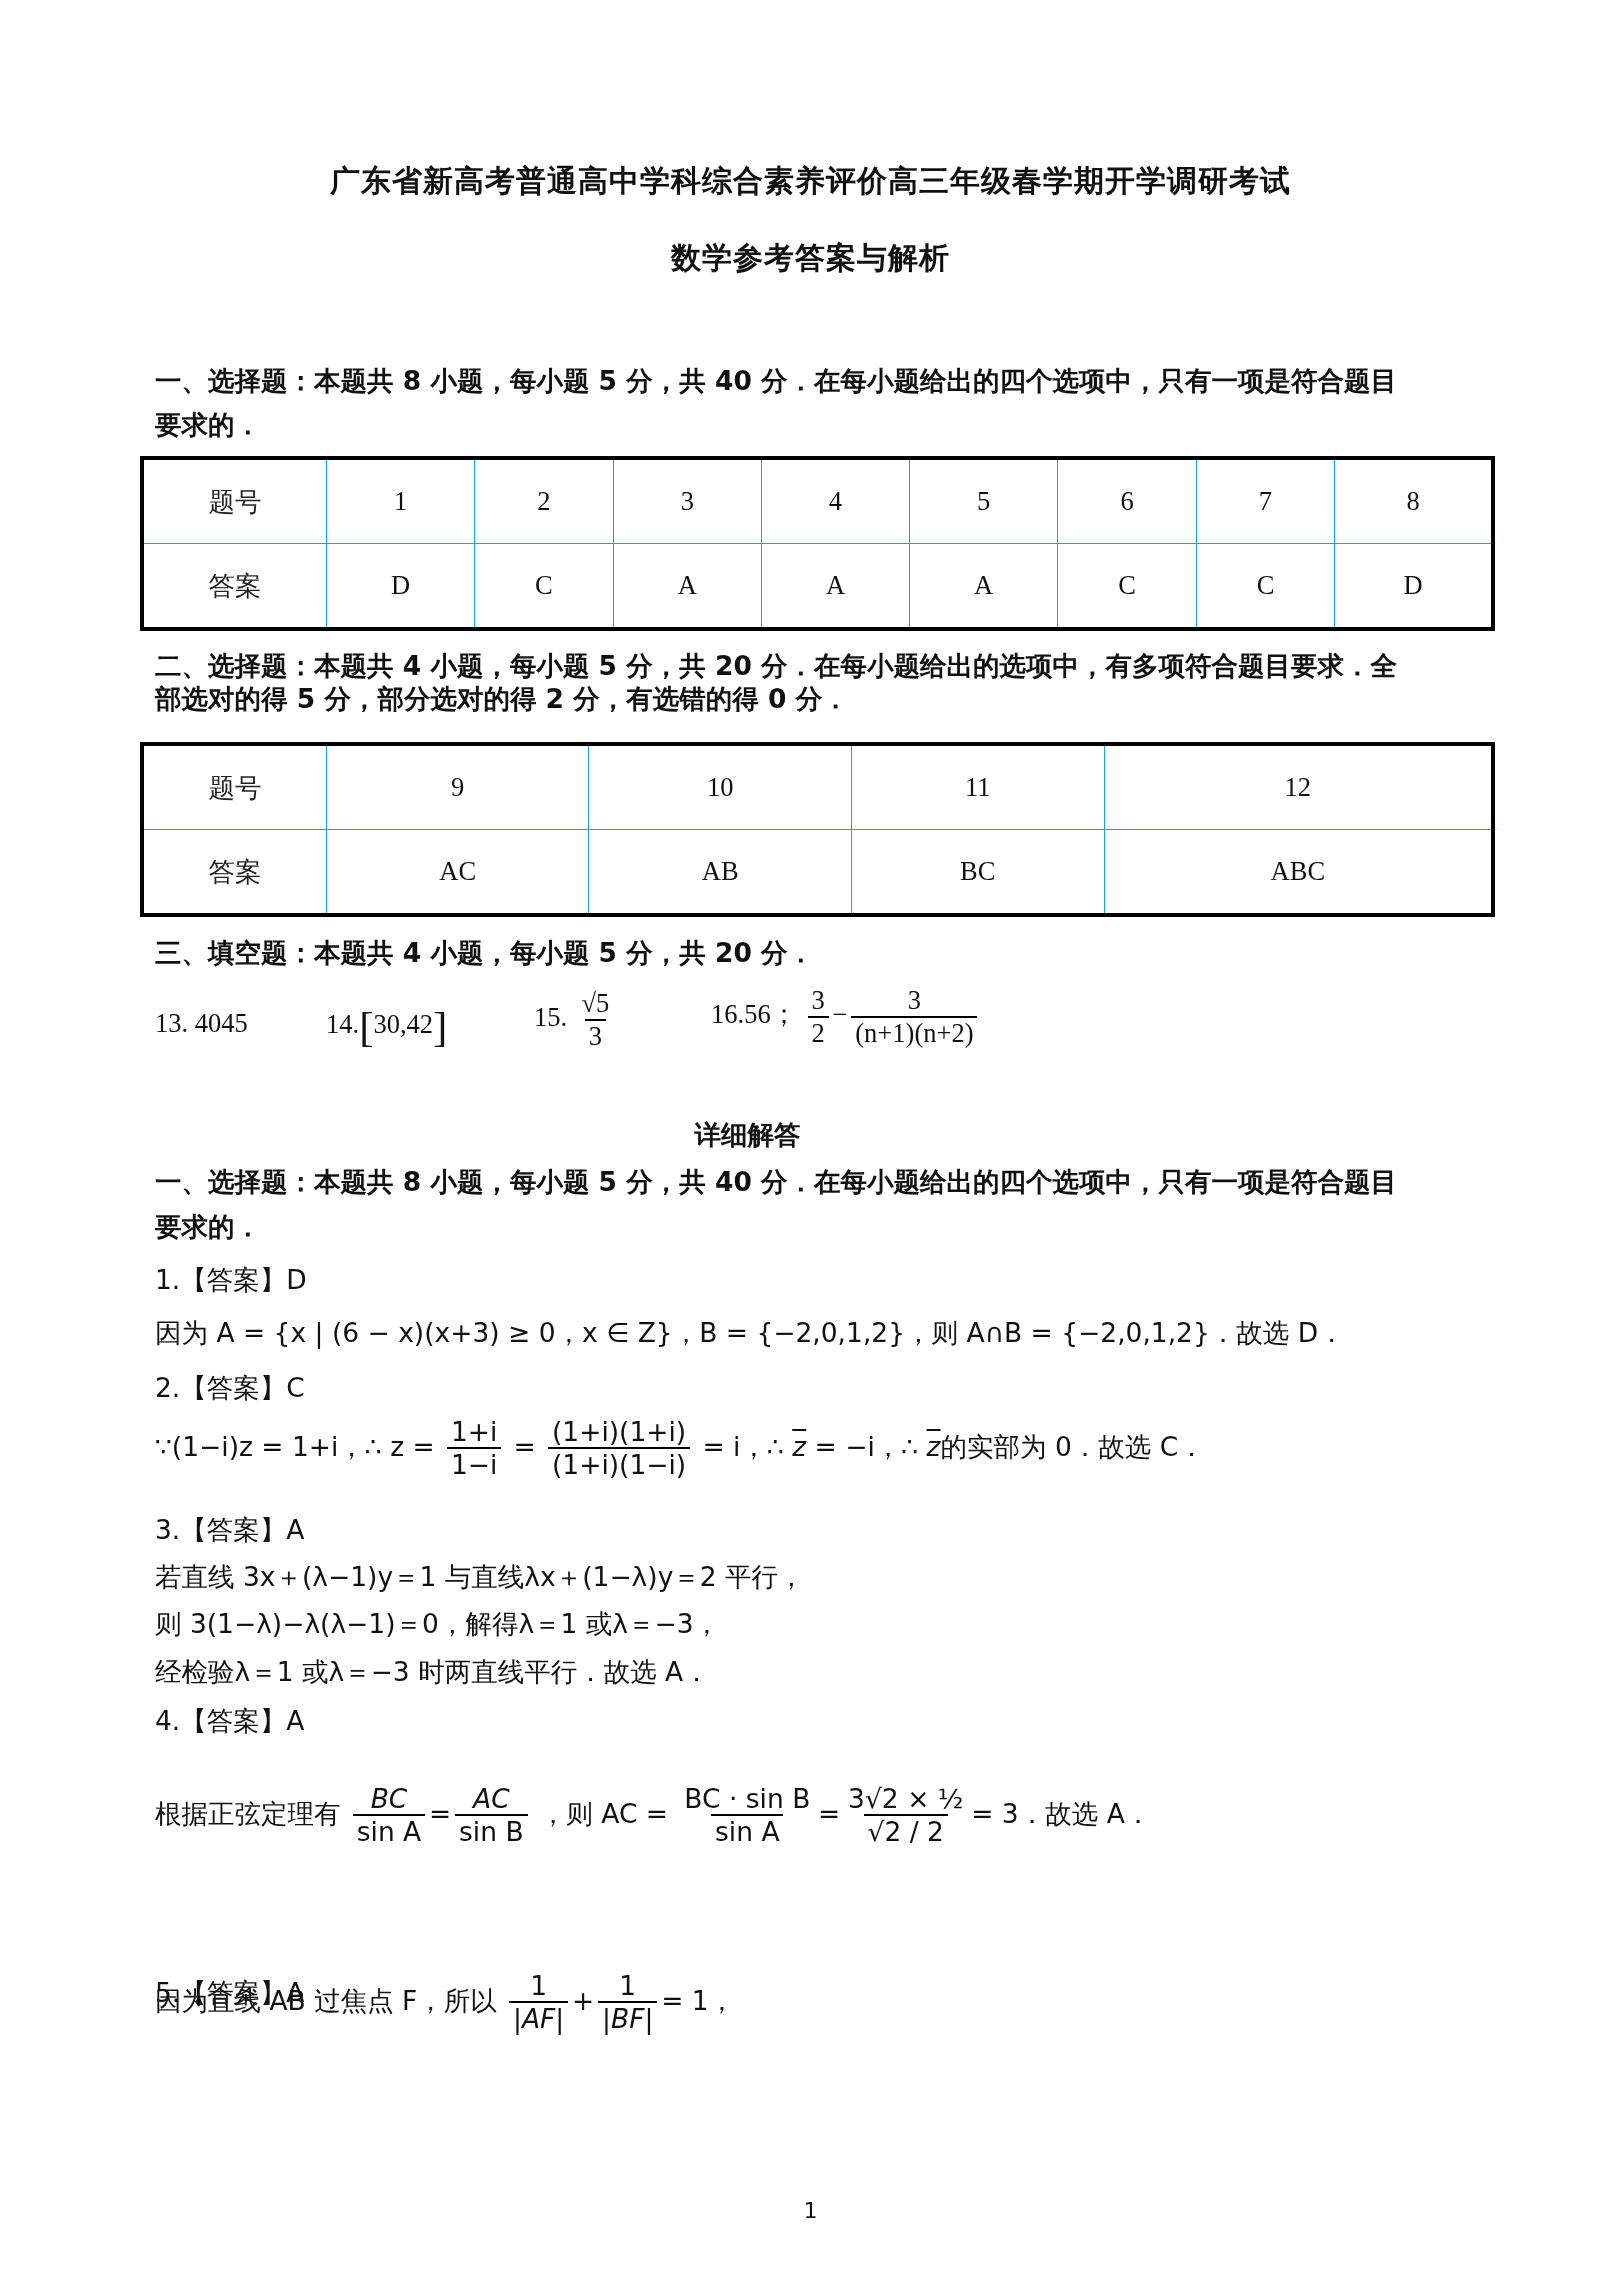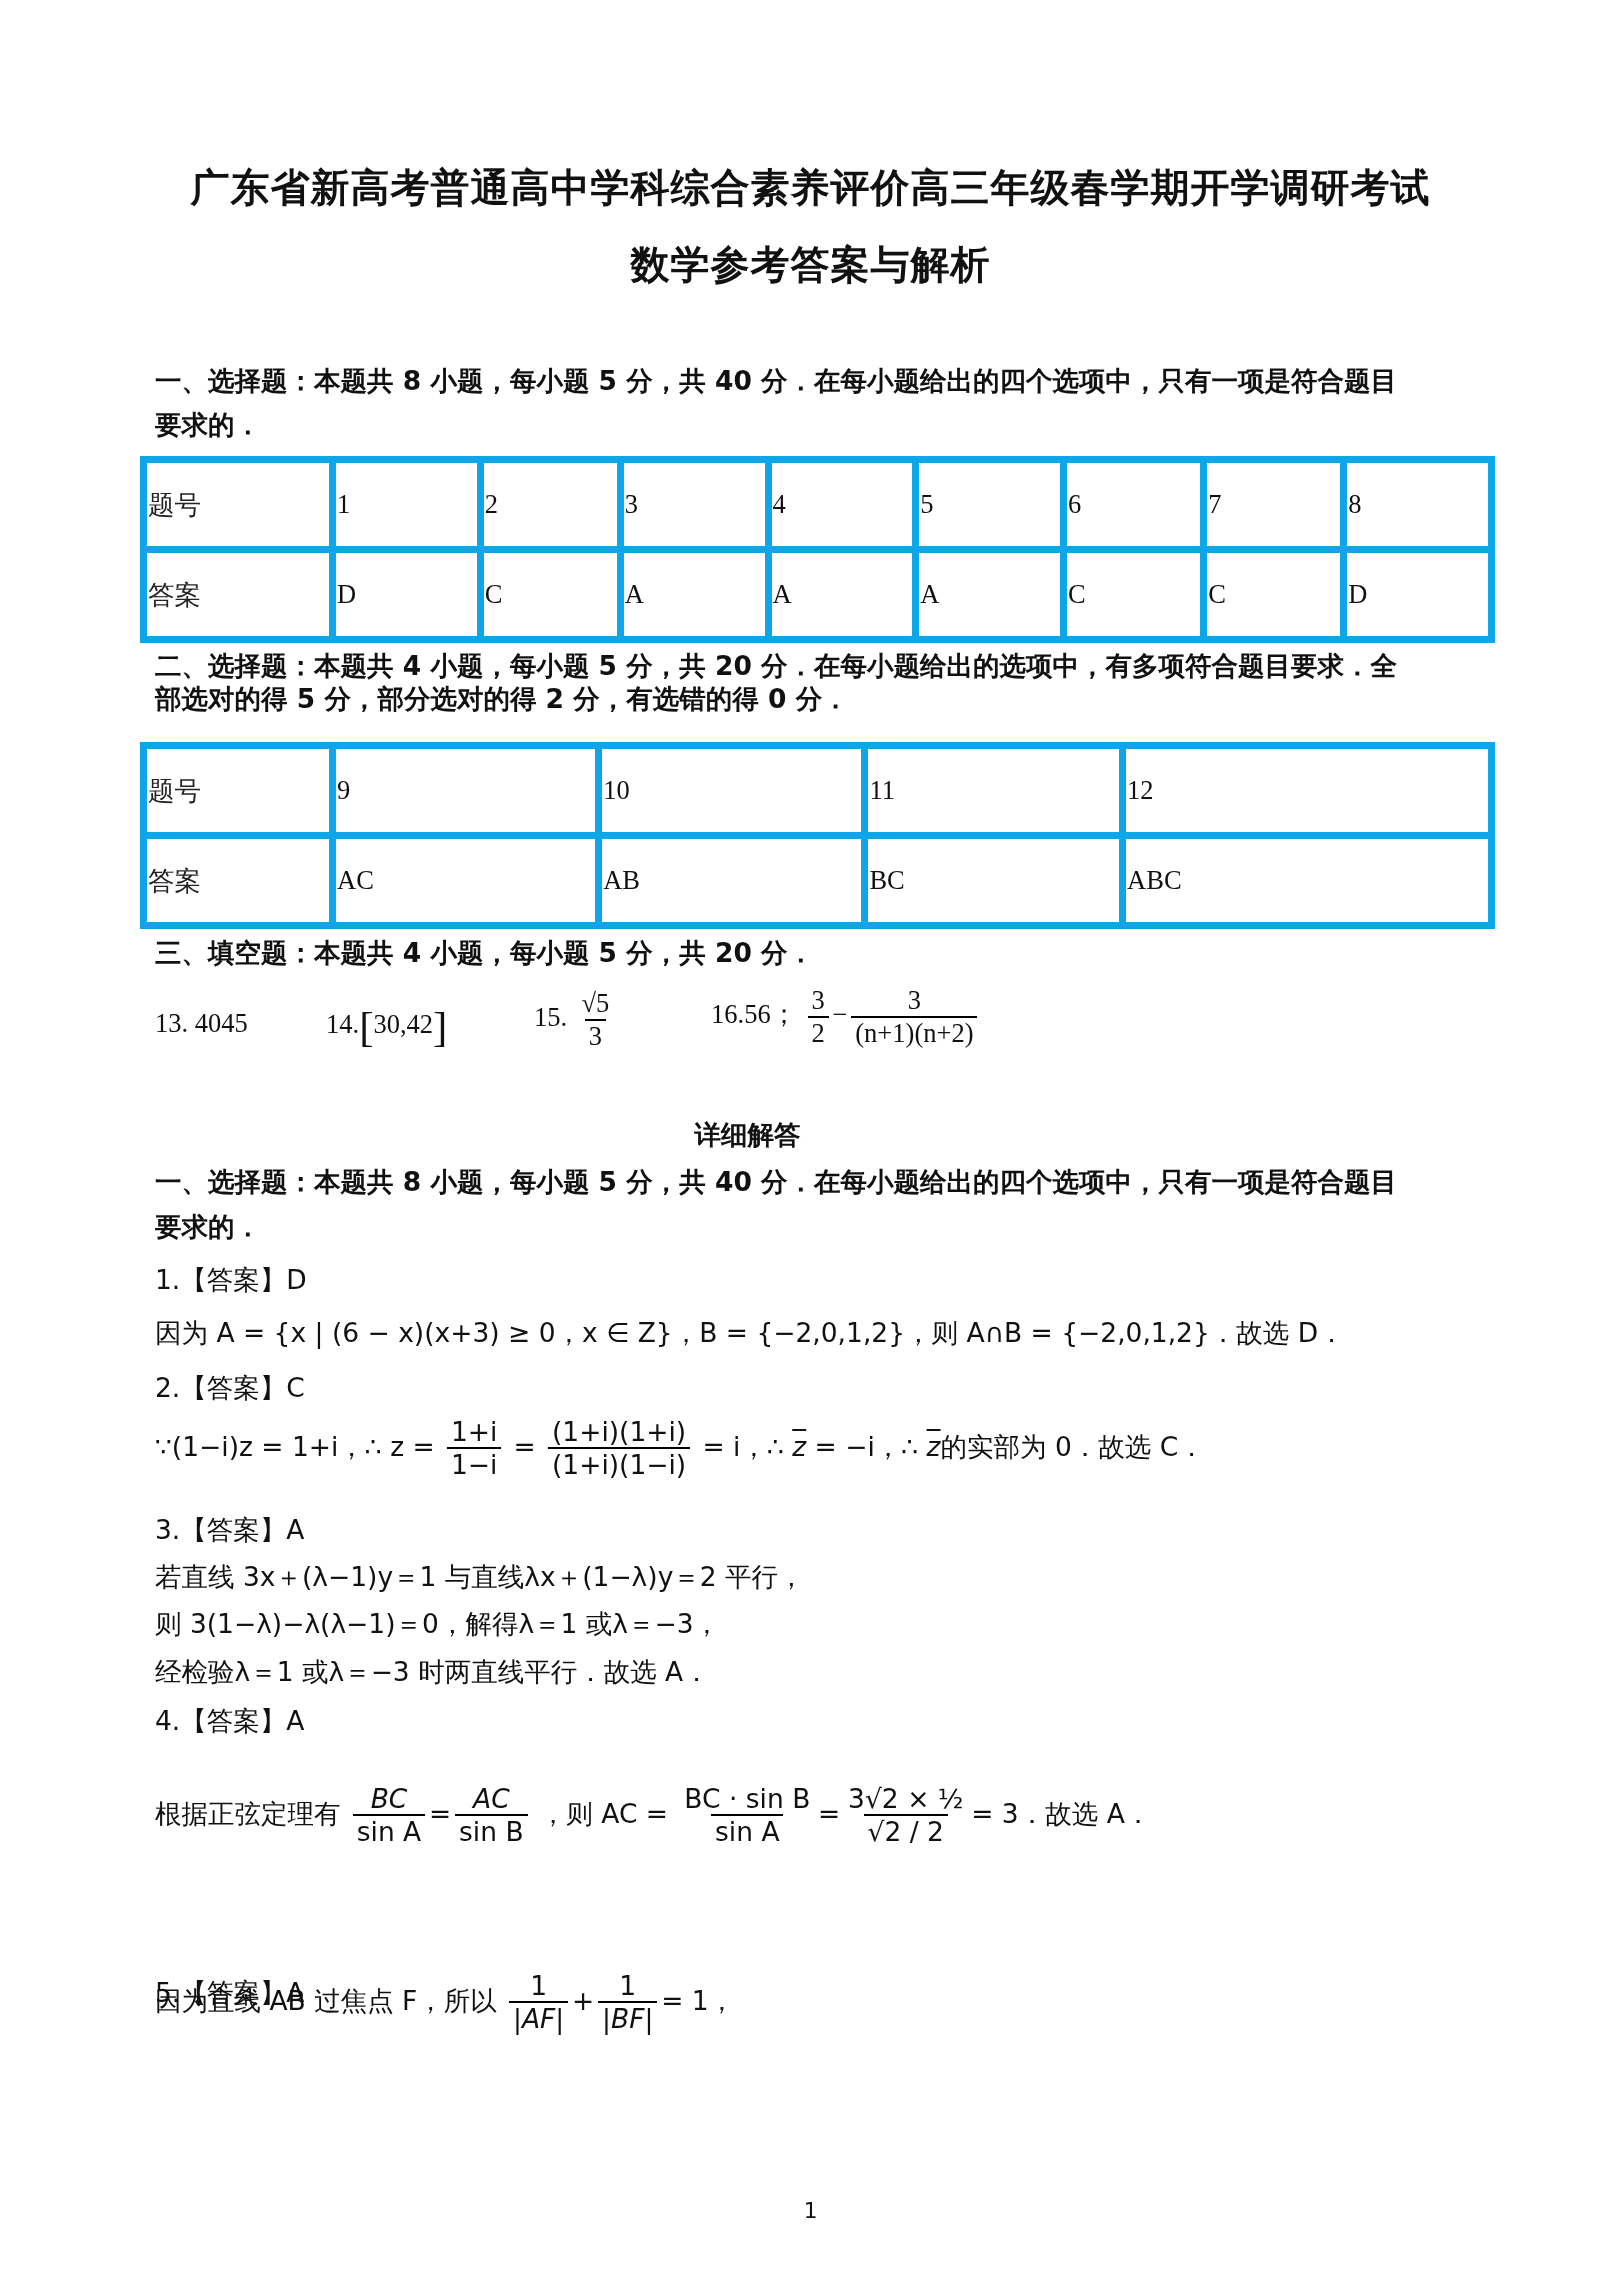--- a/index.html
+++ b/index.html
@@ -1,24 +1,24 @@
 <!DOCTYPE html>
 <html><head>
 <meta charset="utf-8">
 <style>
   html, body { margin: 0; padding: 0; background: #ffffff; }
   body { width: 1621px; height: 2293px; position: relative; overflow: hidden;
          font-family: "Liberation Serif", "DejaVu Serif", serif; color: #111; }
   .abs { position: absolute; white-space: nowrap; }
-  .title { left: 0; width: 1621px; text-align: center; font-weight: bold; font-size: 39px; font-family: "DejaVu Sans", sans-serif; letter-spacing: 1px; }
+  .title { left: 0; width: 1621px; text-align: center; font-weight: bold; font-size: 30px; font-family: "DejaVu Sans", sans-serif; letter-spacing: 1px; }
   .sec { left: 155px; font-weight: bold; font-size: 26.5px; font-family: "DejaVu Sans", sans-serif; }
   .line { left: 155px; font-size: 26.5px; }
   .cjk { font-family: "DejaVu Sans", sans-serif; }
   table.ans { position: absolute; border-collapse: collapse; border: 4.9px solid #000; font-size: 26.5px; }
-  table.ans td { border: 7px solid #0ea5e9; vertical-align: middle; height: 81px; }
+  table.ans td { border: 1px solid #0ea5e9; text-align: center; vertical-align: middle; height: 81px; }
   table.ans td.hdr { font-family: "DejaVu Sans", sans-serif; color: #222; }
   .frac { display: inline-flex; flex-direction: column; align-items: center; vertical-align: middle; margin: 0 3.9px; }
   .frac .num { padding: 0 3.9px; }
   .frac .den { border-top: 2px solid #000; padding: 0 3.9px; }
   i.v { font-style: italic; }
   .ovl { text-decoration: overline; }
   .bracket { font-size: 43px; vertical-align: middle; }
 </style>
 </head>
 <body>

